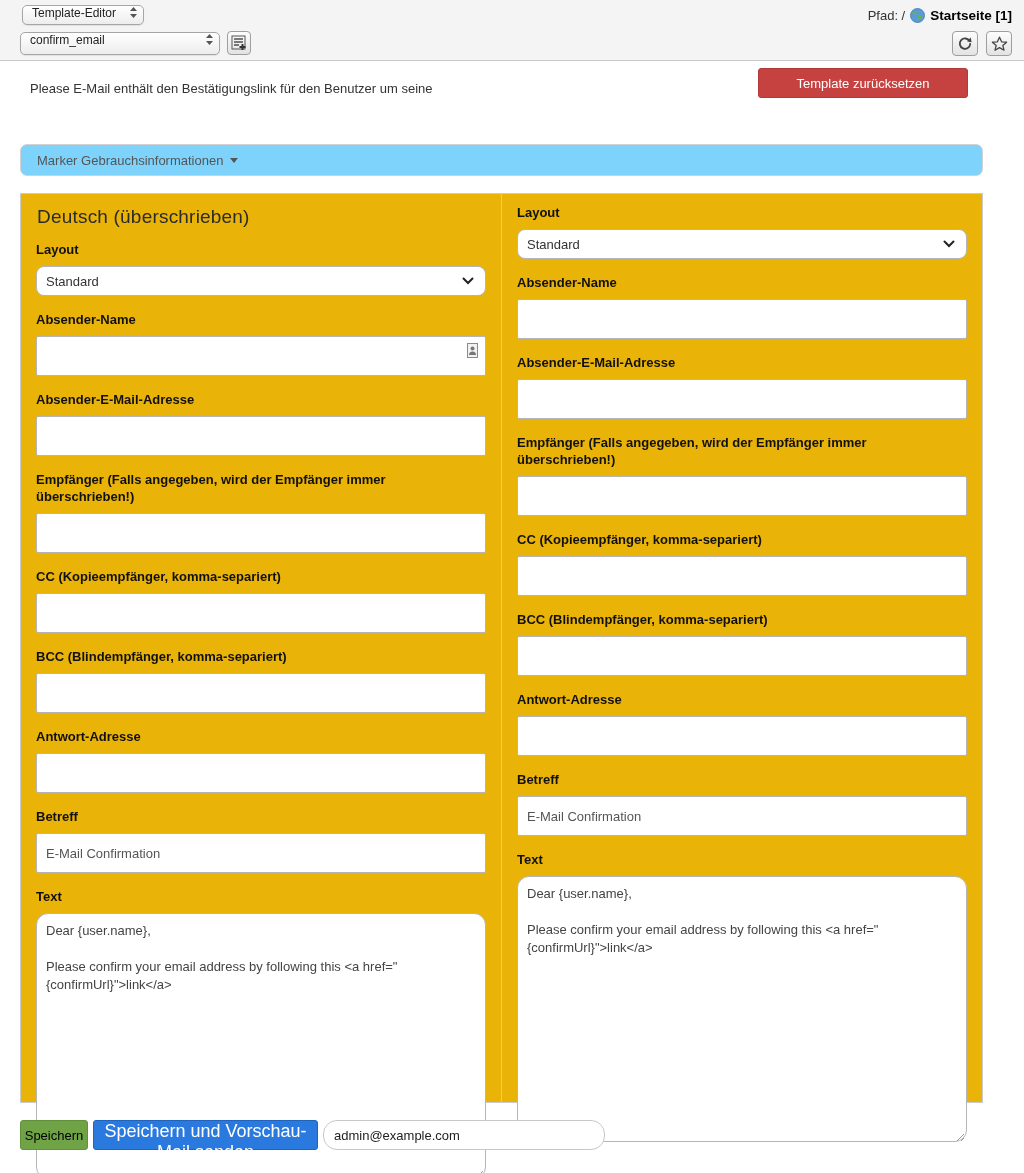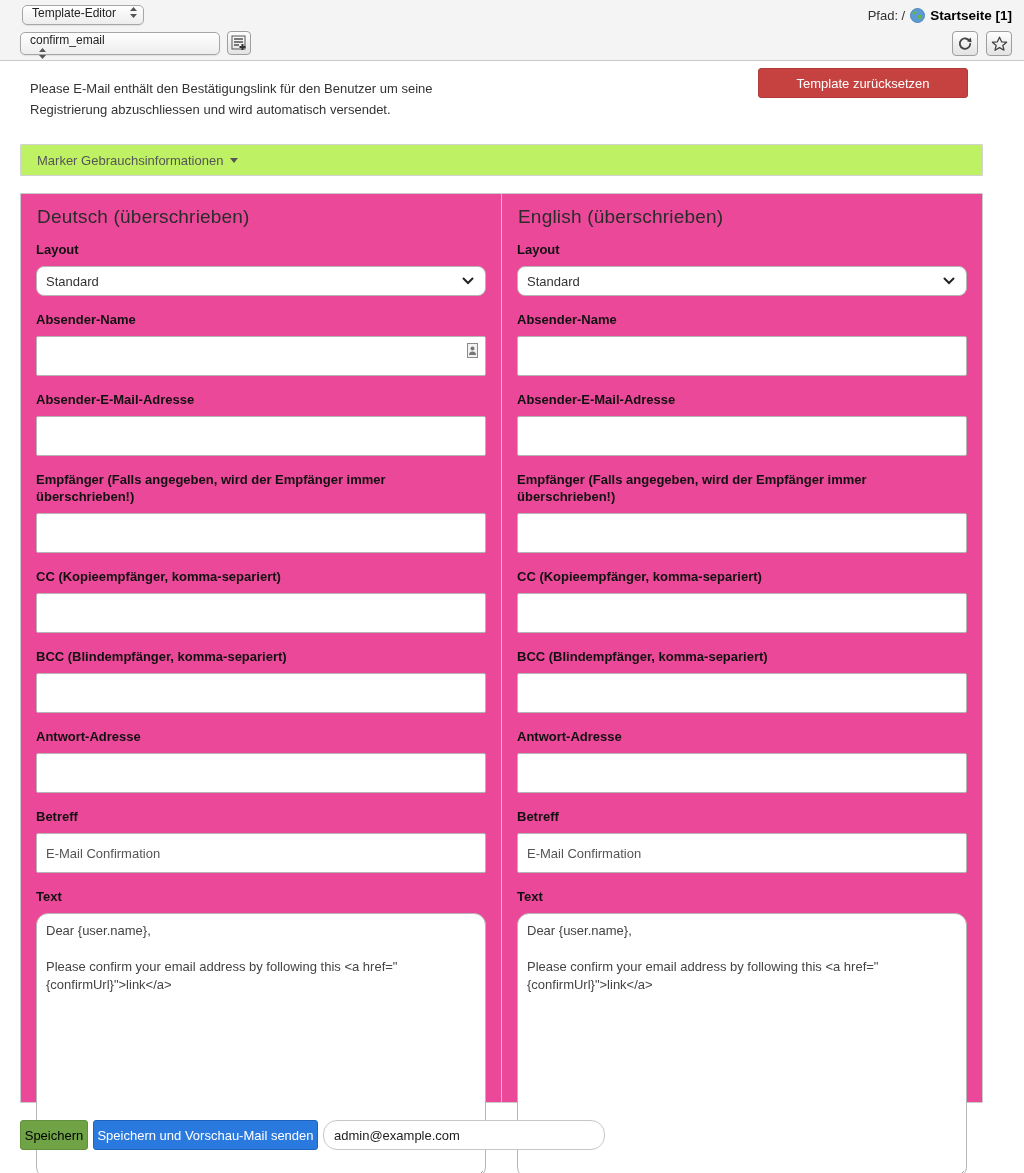--- a/index.html
+++ b/index.html
@@ -10,42 +10,42 @@
   }
   
   .toolbar { position:absolute; left:0; top:0; width:1024px; height:61px;
     background:#f4f4f4; border-bottom:1px solid #c9c9c9; }
   .mac-select { position:absolute; display:flex; align-items:flex-start; justify-content:space-between;
     background:linear-gradient(#ffffff,#ededed); border:1px solid #a6a6a6; border-radius:5px;
     font-size:12px; color:#222; padding:0 5px 0 9px; cursor:default;
     box-shadow:0 1px 1px rgba(0,0,0,.08); }
   .mac-select .val { white-space:nowrap; }
   .sel-module { left:22px; top:5px; width:122px; height:20px; }
-  .sel-template { left:20px; top:32px; width:200px; height:23px;flex-direction:column; }
+  .sel-template { left:20px; top:32px; width:200px; height:23px; }
   .updown { display:inline-flex; margin-left:8px; }
   .icon-btn { position:absolute; width:26px; height:25px; display:flex; align-items:center; justify-content:center;
     background:linear-gradient(#fdfdfd,#e3e3e3); border:1px solid #9e9e9e; border-radius:4px; cursor:pointer; }
   .btn-new { left:227px; top:31px; width:24px; height:24px; }
   .btn-refresh { left:952px; top:31px; }
   .btn-star { left:986px; top:31px; }
   .path { position:absolute; right:12px; top:8px; display:flex; align-items:center; gap:5px; font-size:13px; color:#333; }
   .path b { color:#000; font-size:13.5px; }
   
   .desc { position:absolute; left:30px; top:78px; width:460px; font-size:13px; line-height:21px; color:#333; }
   .reset-btn { position:absolute; left:758px; top:68px; width:210px; height:30px;
     background:#c54240; border:1px solid #b03a38; border-radius:3px;
     color:#fff; font-size:13px; font-family:"Liberation Sans",sans-serif; cursor:pointer; }
   .marker-bar { position:absolute; left:20px; top:144px; width:963px; height:32px;
-    background:#bef264; border:1px solid #d2d2d2; border-radius:1px;
+    background:#7dd3fc; border:1px solid #d2d2d2; border-radius:7px;
     display:flex; align-items:center; padding-left:16px; font-size:13px; color:#555; cursor:pointer; }
   .caret { display:inline-block; width:0; height:0; border-left:4px solid transparent;
     border-right:4px solid transparent; border-top:5px solid #555; margin-left:7px; }
   
   .columns { position:absolute; left:20px; top:193px; width:963px; height:910px;
-    border:1px solid #cbcbcb; display:flex; background:#ec4899; }
+    border:1px solid #cbcbcb; display:flex; background:#eab308; }
   .col { width:481px; padding:10px 15px 20px 15px; }
   .col-left { border-right:1px solid #cbcbcb; }
   .col-right { flex:1; }
   .col h2 { font-size:19px; font-weight:400; color:#2b2b2b; margin:2px 0 13px 1px; letter-spacing:.2px; }
   .field { margin-top:15px; }
   .field:first-of-type { margin-top:0; }
   .field label { display:block; font-size:13px; font-weight:bold; color:#111; line-height:17px; margin-bottom:8px; }
   .tx-input { width:100%; height:40px; border:1px solid #b5b5b5; border-radius:2px;
     padding:0 44px 0 9px; font-size:13px; color:#333; font-family:"Liberation Sans",sans-serif; background:#fff; }
   .tx-input.plain { padding-right:9px; }
@@ -58,21 +58,21 @@
   .ta-wrap { position:relative; }
   textarea { width:100%; height:266px; border:1px solid #b5b5b5; border-radius:12px;
     padding:8px 9px; font-size:13px; line-height:18px; color:#444;
     font-family:"Liberation Sans",sans-serif; resize:none; }
   .resize-handle { position:absolute; right:2px; bottom:4px; pointer-events:none; }
   
   .footer { position:absolute; left:20px; top:1120px; display:flex; }
   .btn-green { width:68px; height:30px; background:#70a346; border:1px solid #61913c; border-radius:3px;
     color:#000000; font-size:13px; font-family:"Liberation Sans",sans-serif; cursor:pointer; }
   .btn-blue { width:225px; height:30px; margin-left:5px; background:#2a79df; border:1px solid #1f63bd; border-radius:3px;
-    color:#fff; font-size:13px; font-family:"Liberation Sans",sans-serif; cursor:pointer; }
+    color:#fff; font-size:18px; font-family:"Liberation Sans",sans-serif; cursor:pointer; }
   .email-input { width:282px; height:30px; margin-left:5px; border:1px solid #c7c7c7; border-radius:14px;
     padding:0 10px; font-size:13px; color:#222; font-family:"Liberation Sans",sans-serif; }
   svg { display:block; }
 </style>
 </head>
 <body>
 
 <div class="toolbar">
   <div class="mac-select sel-module">
     <span class="val">Template-Editor</span>
@@ -131,21 +131,20 @@
     <span>
       <svg width="17" height="16" viewBox="0 0 17 16">
         <polygon points="8.5,1.2 10.6,5.8 15.6,6.2 11.8,9.4 13,14.2 8.5,11.6 4,14.2 5.2,9.4 1.4,6.2 6.4,5.8" fill="none" stroke="#444" stroke-width="1.3" stroke-linejoin="round"></polygon>
       </svg>
     </span>
   </button>
 </div>
 
 <div class="desc">
   <div>Please E-Mail enthält den Bestätigungslink für den Benutzer um seine</div>
-  <div>Registrierung abzuschliessen und wird automatisch versendet.</div>
 </div>
 <button class="reset-btn">Template zurücksetzen</button>
 
 <div class="marker-bar">
   <span>Marker Gebrauchsinformationen</span>
   <span class="caret"></span>
 </div>
 
 <div class="columns">
 
@@ -218,21 +217,20 @@
           <svg width="10" height="10" viewBox="0 0 10 10">
             <line x1="2" y1="9" x2="9" y2="2" stroke="#999" stroke-width="1"></line>
             <line x1="6" y1="9" x2="9" y2="6" stroke="#999" stroke-width="1"></line>
           </svg>
         </span>
       </div>
     </div>
   </div>
 
   <div class="col col-right">
-    <h2>English (überschrieben)</h2>
 
     <div class="field">
       <label>Layout</label>
       <div class="select">
         <span>Standard</span>
         <span>
           <svg width="12" height="8" viewBox="0 0 12 8">
               <polyline points="1.5,1.5 6,6 10.5,1.5" fill="none" stroke="#222" stroke-width="2" stroke-linecap="round"></polyline>
             </svg>
         </span>

